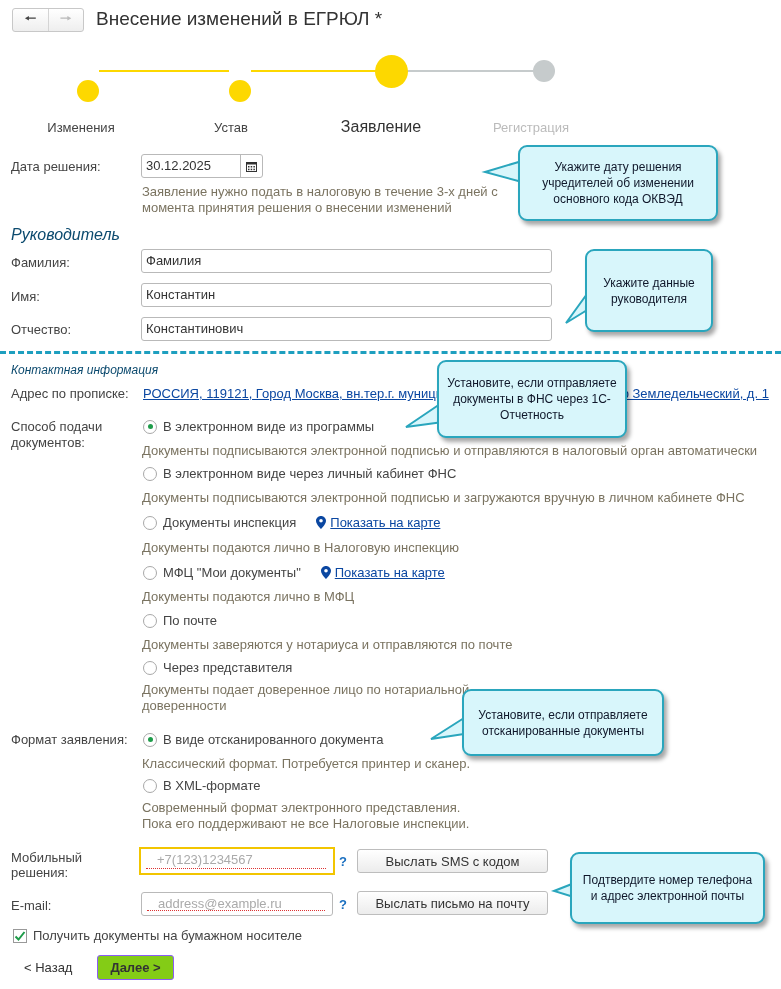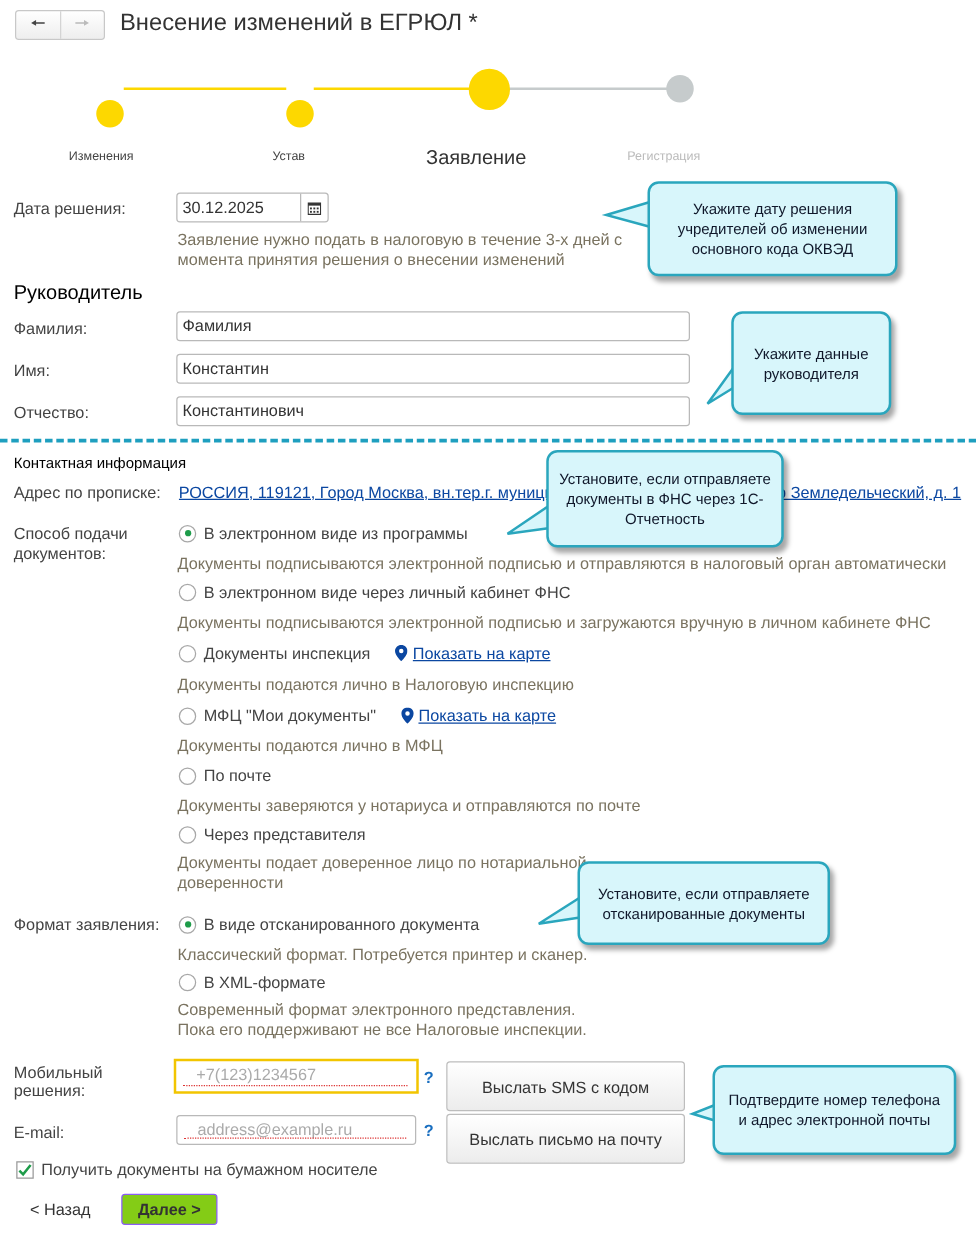--- a/index.html
+++ b/index.html
@@ -10,39 +10,39 @@
 
   
   .nav-group { left: 12px; top: 8px; width: 72px; height: 24px; border: 1px solid #c8c8c8; border-radius: 3px; display: flex; background: linear-gradient(#fff, #eee); }
   .nav-btn { flex: 1; display: flex; align-items: center; justify-content: center; font-size: 14px; color: #444; cursor: pointer; }
   .nav-btn + .nav-btn { border-left: 1px solid #d4d4d4; color: #bbb; }
   .title { left: 96px; top: 8px; font-size: 19px; color: #333; }
 
   
   .line { height: 2px; }
   .dot { border-radius: 50%; }
-  .step-label { font-size: 10px; color: #444; text-align: center; width: 120px; }
+  .step-label { font-size: 13px; color: #444; text-align: center; width: 120px; }
 
   .lbl { font-size: 13px; color: #444; }
   .hint { font-size: 13px; color: #7a7360; line-height: 16px; }
-  .green { color: #000000; }
+  .green { color: #0c4a6e; font-style: italic; }
 
   .input { height: 24px; border: 1px solid #b9b9b9; border-radius: 3px; background: #fff; padding: 3px 4px; font-size: 13px; color: #333; font-family: "Liberation Sans", sans-serif; }
   .date-input { display: flex; padding: 0; }
   .date-input .val { flex: 1; padding: 3px 4px; }
   .date-input .cal { width: 22px; border-left: 1px solid #b9b9b9; display: flex; align-items: center; justify-content: center; }
 
   .link { color: #0b47a1; text-decoration: underline; cursor: pointer; }
 
   .radio { display: flex; align-items: center; gap: 6px; font-size: 13px; color: #444; cursor: pointer; }
   .radio .circ { width: 14px; height: 14px; border: 1px solid #a8a8a8; border-radius: 50%; background: #fff; display: flex; align-items: center; justify-content: center; }
   .radio .circ .in { width: 5px; height: 5px; border-radius: 50%; background: #1e9c4a; }
   .pin { width: 10px; height: 13px; display: inline-block; margin-left: 14px; margin-right: 4px; }
 
-  .btn { height: 40px; border: 1px solid #bdbdbd; border-radius: 3px; background: linear-gradient(#fff, #ececec); font-size: 13px; color: #333; display: flex; align-items: center; justify-content: center; cursor: pointer; }
+  .btn { height: 24px; border: 1px solid #bdbdbd; border-radius: 3px; background: linear-gradient(#fff, #ececec); font-size: 13px; color: #333; display: flex; align-items: center; justify-content: center; cursor: pointer; }
   .btn-yellow { background: #84cc16; border: 1px solid #8b5cf6; font-weight: bold; }
 
   .ph { color: #aaa; margin-left: 12px; }
   .dotted { border-bottom: 1px dotted #d33; display: block; position: absolute; left: 5px; right: 7px; bottom: 4px; }
 
   
   .callout { position: absolute; background: #d8f6fb; border: 2px solid #2aa6bd; border-radius: 9px; box-shadow: 3px 4px 4px rgba(0,0,0,0.35); font-size: 12px; color: #0f172a; text-align: center; display: flex; align-items: center; justify-content: center; line-height: 16px; padding: 4px 8px; }
   .tail { position: absolute; overflow: visible; }
 
   .dash { left: 0; top: 351px; width: 781px; height: 0; border-top: 3px dashed #1e9fbf; }

